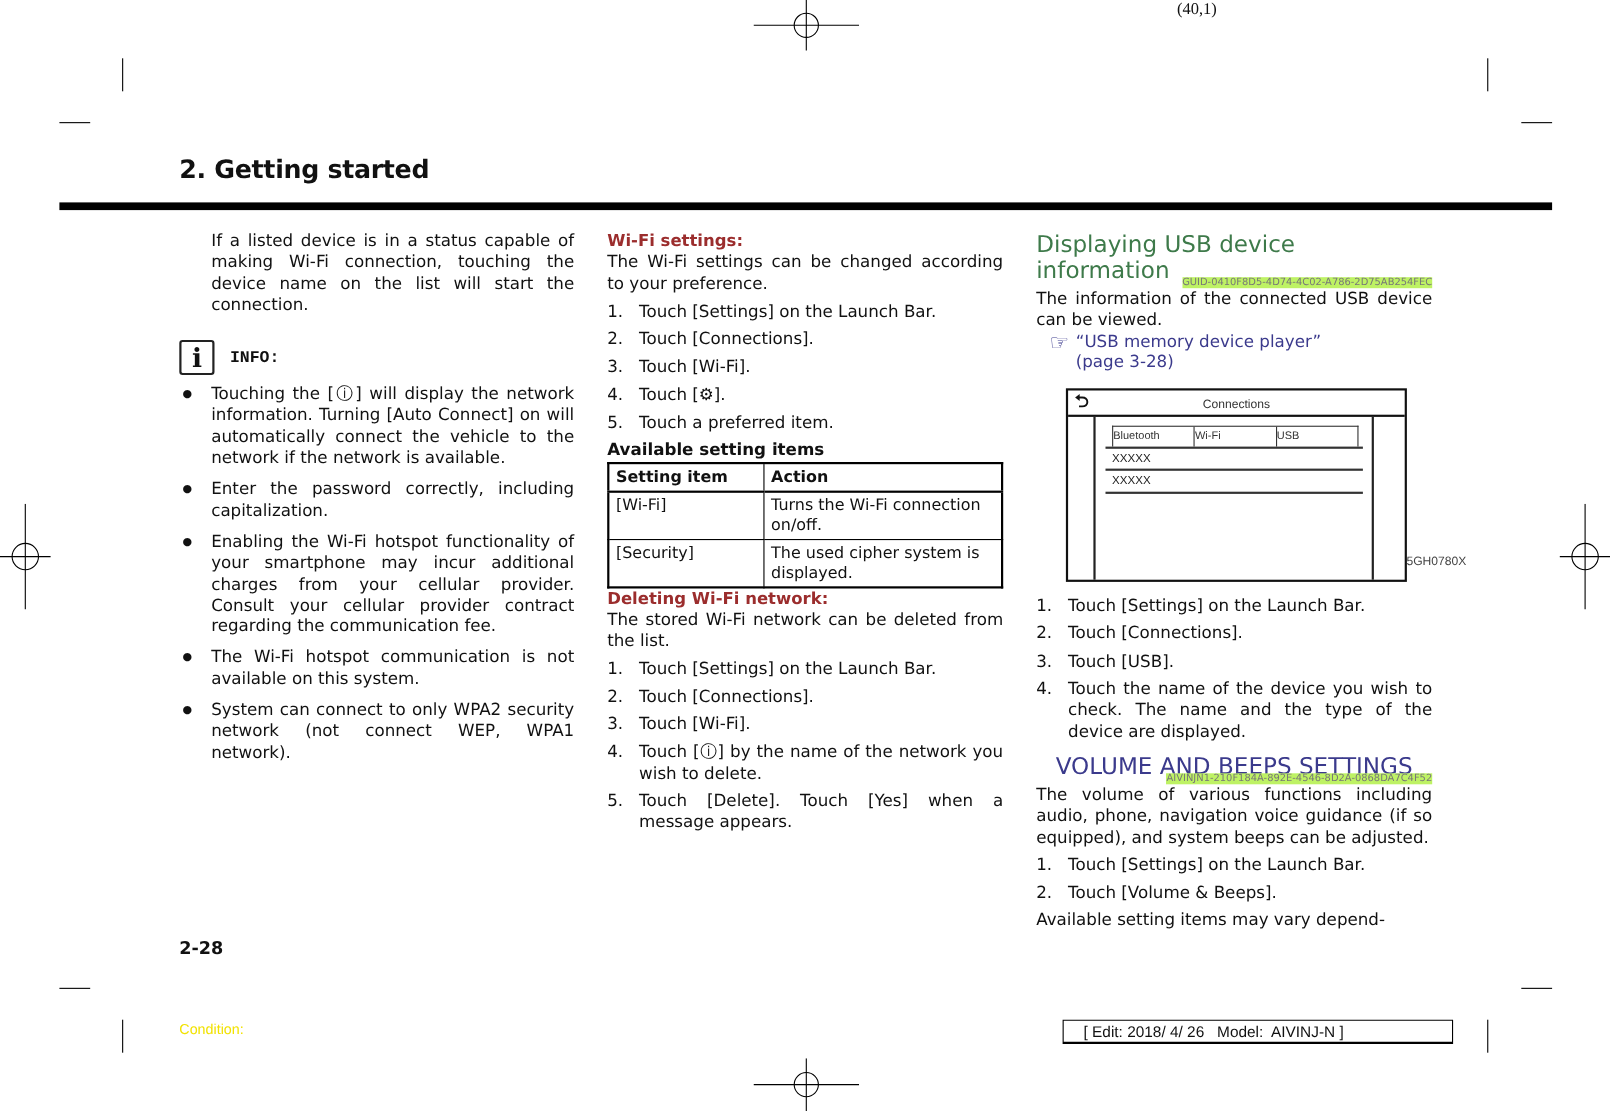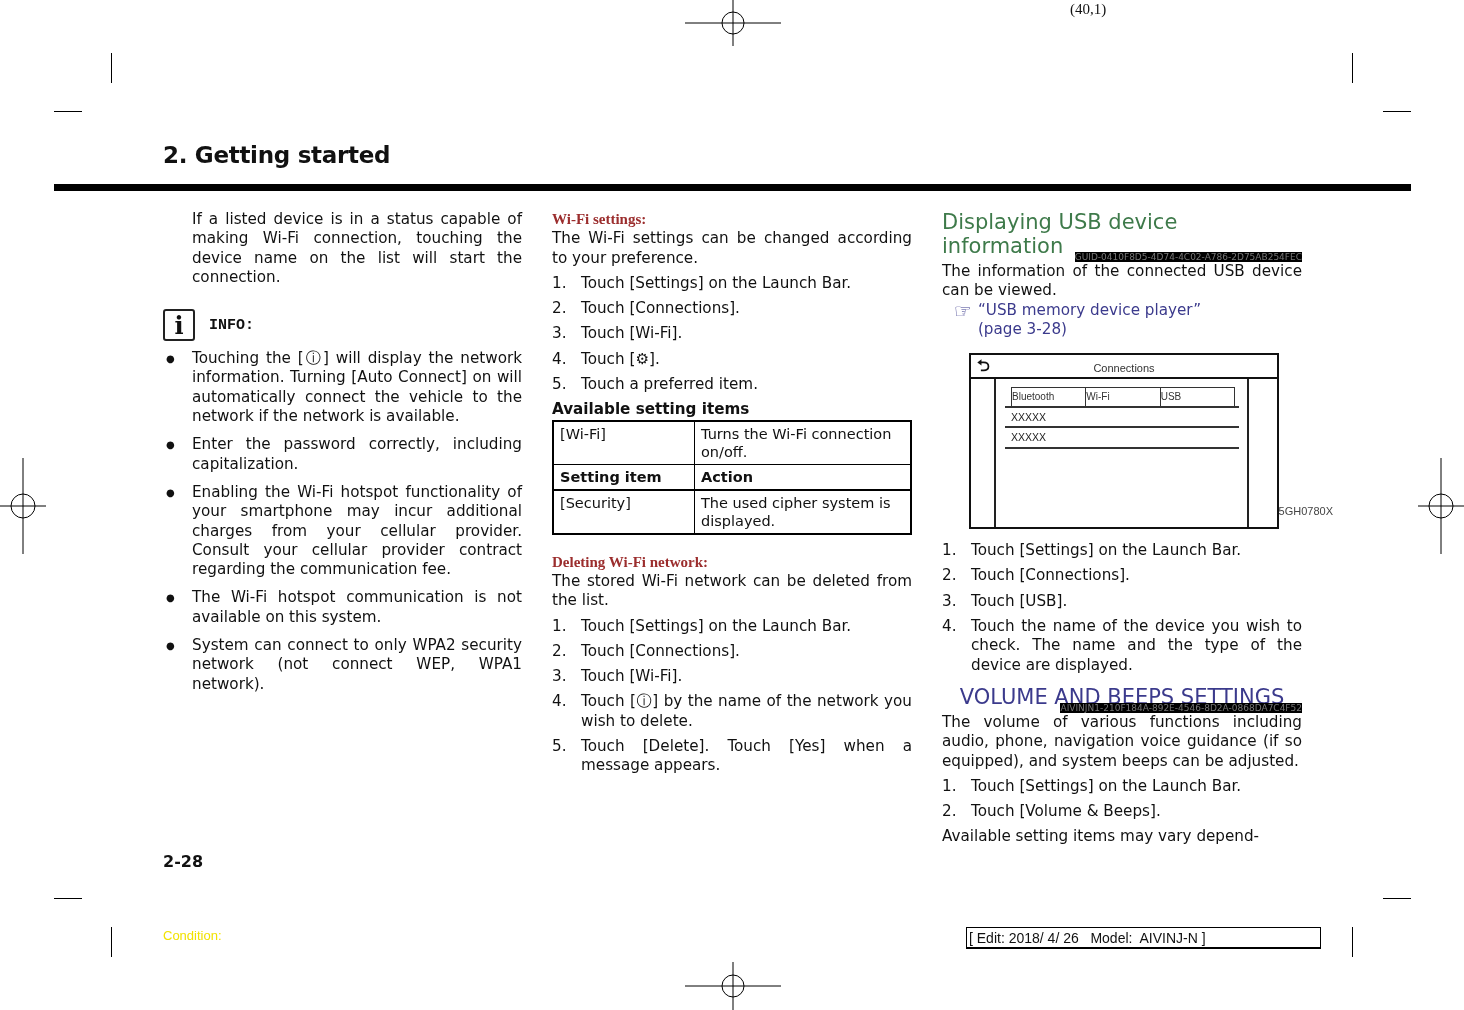--- a/index.html
+++ b/index.html
@@ -17,48 +17,48 @@
   .col3 { left: 942px; top: 210px; width: 360px; }
   .intro { padding-left: 29px; }
   .info-head { display: flex; align-items: center; margin-top: 22px; margin-bottom: 8px; }
   .info-icon { width: 32px; height: 32px; border: 2px solid #222; border-radius: 3px; box-sizing: border-box;
                display: flex; align-items: center; justify-content: center; font-family: "DejaVu Serif", serif;
                font-weight: bold; font-size: 24px; margin-right: 14px; }
   .info-label { font-weight: bold; font-size: 15px; font-family: Liberation Mono, monospace; }
   ul.bullets { list-style: none; margin: 0; padding: 0; }
   ul.bullets li { position: relative; padding-left: 29px; margin-bottom: 9px; text-align: justify; }
   ul.bullets li::before { content: "●"; position: absolute; left: 3px; top: 0; font-size: 10px; }
-  .sub-head { color: #9b2d2d; font-weight: bold; font-size: 15px; margin: 0 0 13px 0; font-family: Liberation Serif, serif; }
+  .sub-head { color: #9b2d2d; font-weight: bold; font-size: 15px; margin: 0 0 13px 0; }
   ol.steps { list-style: none; margin: 0; padding: 0; }
   ol.steps li { position: relative; padding-left: 29px; margin-bottom: 6px; text-align: justify; }
   ol.steps li .num { position: absolute; left: 0; top: 0; }
   .avail { font-weight: bold; margin: 4px 0 10px 0; }
   table.settings { border-collapse: collapse; width: 360px; border: 2.5px solid #000; font-size: 14.5px; line-height: 18px; }
   table.settings th, table.settings td { border: 1px solid #000; padding: 3px 6px 3px 6px; text-align: left; vertical-align: top; }
   table.settings th { font-weight: bold; border-bottom: 2px solid #000; }
   .sec-title-green { color: #3e7a4a; font-size: 21px; position: relative; line-height: 24px; }
   .sec-title-blue { color: #3b3a8c; font-size: 21px; position: relative; line-height: 24px; }
-  .guid { position: absolute; right: 0; bottom: -4px; font-size: 9px; color: #777; background: #000000; line-height: 10px; }
+  .guid { position: absolute; right: 0; bottom: -4px; font-size: 9px; color: #777; background: #bef264; line-height: 10px; }
   .ref { color: #3b3a8c; display: flex; align-items: flex-start; margin: 0 0 14px 12px; }
   .ref .hand { font-size: 20px; margin-right: 6px; color: #3b3a8c; line-height: 20px; }
   .screen { position: relative; width: 306px; height: 172px; border: 2px solid #111; margin-left: 27px; margin-bottom: 12px; background: #fff; font-family: "Liberation Sans", sans-serif; }
   .screen .topbar { height: 22px; border-bottom: 2px solid #111; position: relative; }
   .screen .back { position: absolute; left: 6px; top: 1px; font-size: 16px; font-weight: bold; }
   .screen .title { position: absolute; left: 0; right: 0; top: 4px; text-align: center; font-size: 11px; color: #333; }
   .screen .lside { position: absolute; left: 23px; top: 24px; bottom: 0; width: 2px; background: #222; }
   .screen .rside { position: absolute; right: 28px; top: 24px; bottom: 0; width: 2px; background: #222; }
   .screen .tabs { position: absolute; left: 40px; top: 32px; width: 222px; height: 18px; display: flex; border: 1.5px solid #333; border-bottom: none; }
   .screen .tab { flex: 1; font-size: 10px; line-height: 18px; border-right: 1.5px solid #333; color: #333; }
   .screen .tab:last-child { border-right: none; }
   .screen .row { position: absolute; left: 34px; width: 234px; height: 19px; border-top: 2px solid #333; font-size: 10.5px; line-height: 19px; padding-left: 6px; box-sizing: border-box; color: #222; }
   .screen .row-end { position: absolute; left: 34px; width: 234px; border-top: 2px solid #333; }
   .fig-code { position: absolute; right: -56px; bottom: 6px; font-size: 11px; color: #444; }
   .page-num { position: absolute; left: 163px; top: 852px; font-size: 16px; font-weight: bold; }
   .condition { position: absolute; left: 163px; top: 928px; font-size: 13px; color: #f2e200; font-family: "Liberation Sans", sans-serif; }
-  .edit-box { position: absolute; left: 966px; top: 927px; width: 355px; height: 22px; border: 1px solid #000; border-bottom-width: 2px; box-sizing: border-box; font-size: 14px; line-height: 20px; padding-left: 2px; font-family: "Liberation Sans", sans-serif; }
+  .edit-box { position: absolute; left: 966px; top: 927px; width: 355px; height: 22px; border: 1px solid #000; border-bottom-width: 2px; box-sizing: border-box; font-size: 14px; line-height: 20px; padding-left: 18px; font-family: "Liberation Sans", sans-serif; }
 </style>
 </head>
 <body>
 
 <div class="mark-line" style="left:111px;top:53px;width:1px;height:30px;"></div>
 <div class="mark-line" style="left:1352px;top:53px;width:1px;height:30px;"></div>
 <div class="mark-line" style="left:54px;top:111px;width:28px;height:1px;"></div>
 <div class="mark-line" style="left:1383px;top:111px;width:28px;height:1px;"></div>
 <div class="mark-line" style="left:54px;top:898px;width:28px;height:1px;"></div>
 <div class="mark-line" style="left:1383px;top:898px;width:28px;height:1px;"></div>
@@ -112,34 +112,34 @@
     <li><span class="num">1.</span><span>Touch [Settings] on the Launch Bar.</span></li>
     <li><span class="num">2.</span><span>Touch [Connections].</span></li>
     <li><span class="num">3.</span><span>Touch [Wi-Fi].</span></li>
     <li><span class="num">4.</span><span>Touch [⚙].</span></li>
     <li><span class="num">5.</span><span>Touch a preferred item.</span></li>
   </ol>
   <p class="avail">Available setting items</p>
   <table class="settings">
     <tbody>
         <tr>
+      <th style="width:128px;">Setting item</th>
+      <th>Action</th>
+    </tr>
+    <tr>
       <td>[Wi-Fi]</td>
       <td>Turns the Wi-Fi connection on/off.</td>
-    </tr>
-    <tr>
-      <th style="width:128px;">Setting item</th>
-      <th>Action</th>
     </tr>
     <tr>
       <td>[Security]</td>
       <td>The used cipher system is displayed.</td>
     </tr>
   </tbody>
     </table>
-  <p class="sub-head" style="margin-top:18px;">Deleting Wi-Fi network:</p>
+  <p class="sub-head" style="">Deleting Wi-Fi network:</p>
   <p style="margin-bottom:6px;">The stored Wi-Fi network can be deleted from the list.</p>
   <ol class="steps">
     <li><span class="num">1.</span><span>Touch [Settings] on the Launch Bar.</span></li>
     <li><span class="num">2.</span><span>Touch [Connections].</span></li>
     <li><span class="num">3.</span><span>Touch [Wi-Fi].</span></li>
     <li><span class="num">4.</span><span>Touch [ⓘ] by the name of the network you wish to delete.</span></li>
     <li><span class="num">5.</span><span>Touch [Delete]. Touch [Yes] when a message appears.</span></li>
   </ol>
 </div>
 

